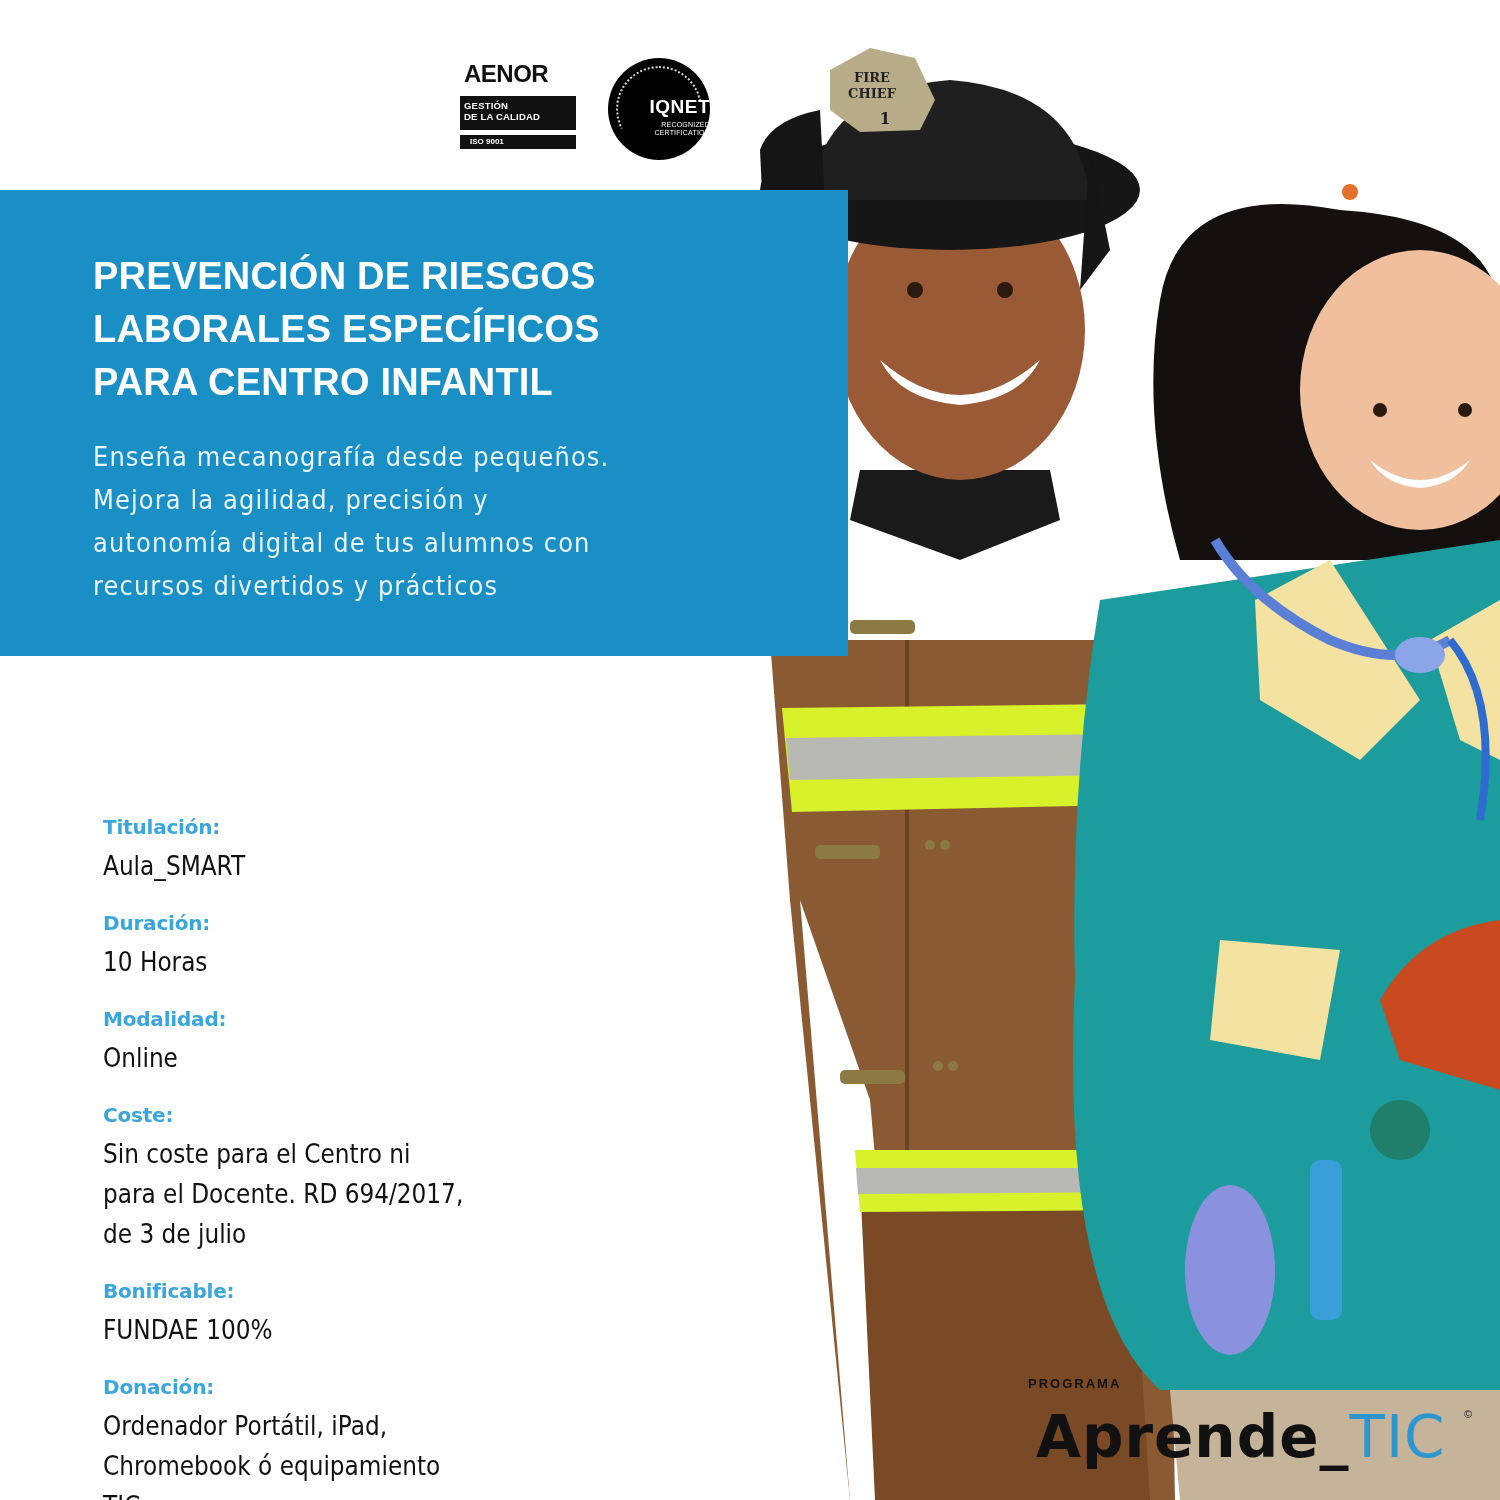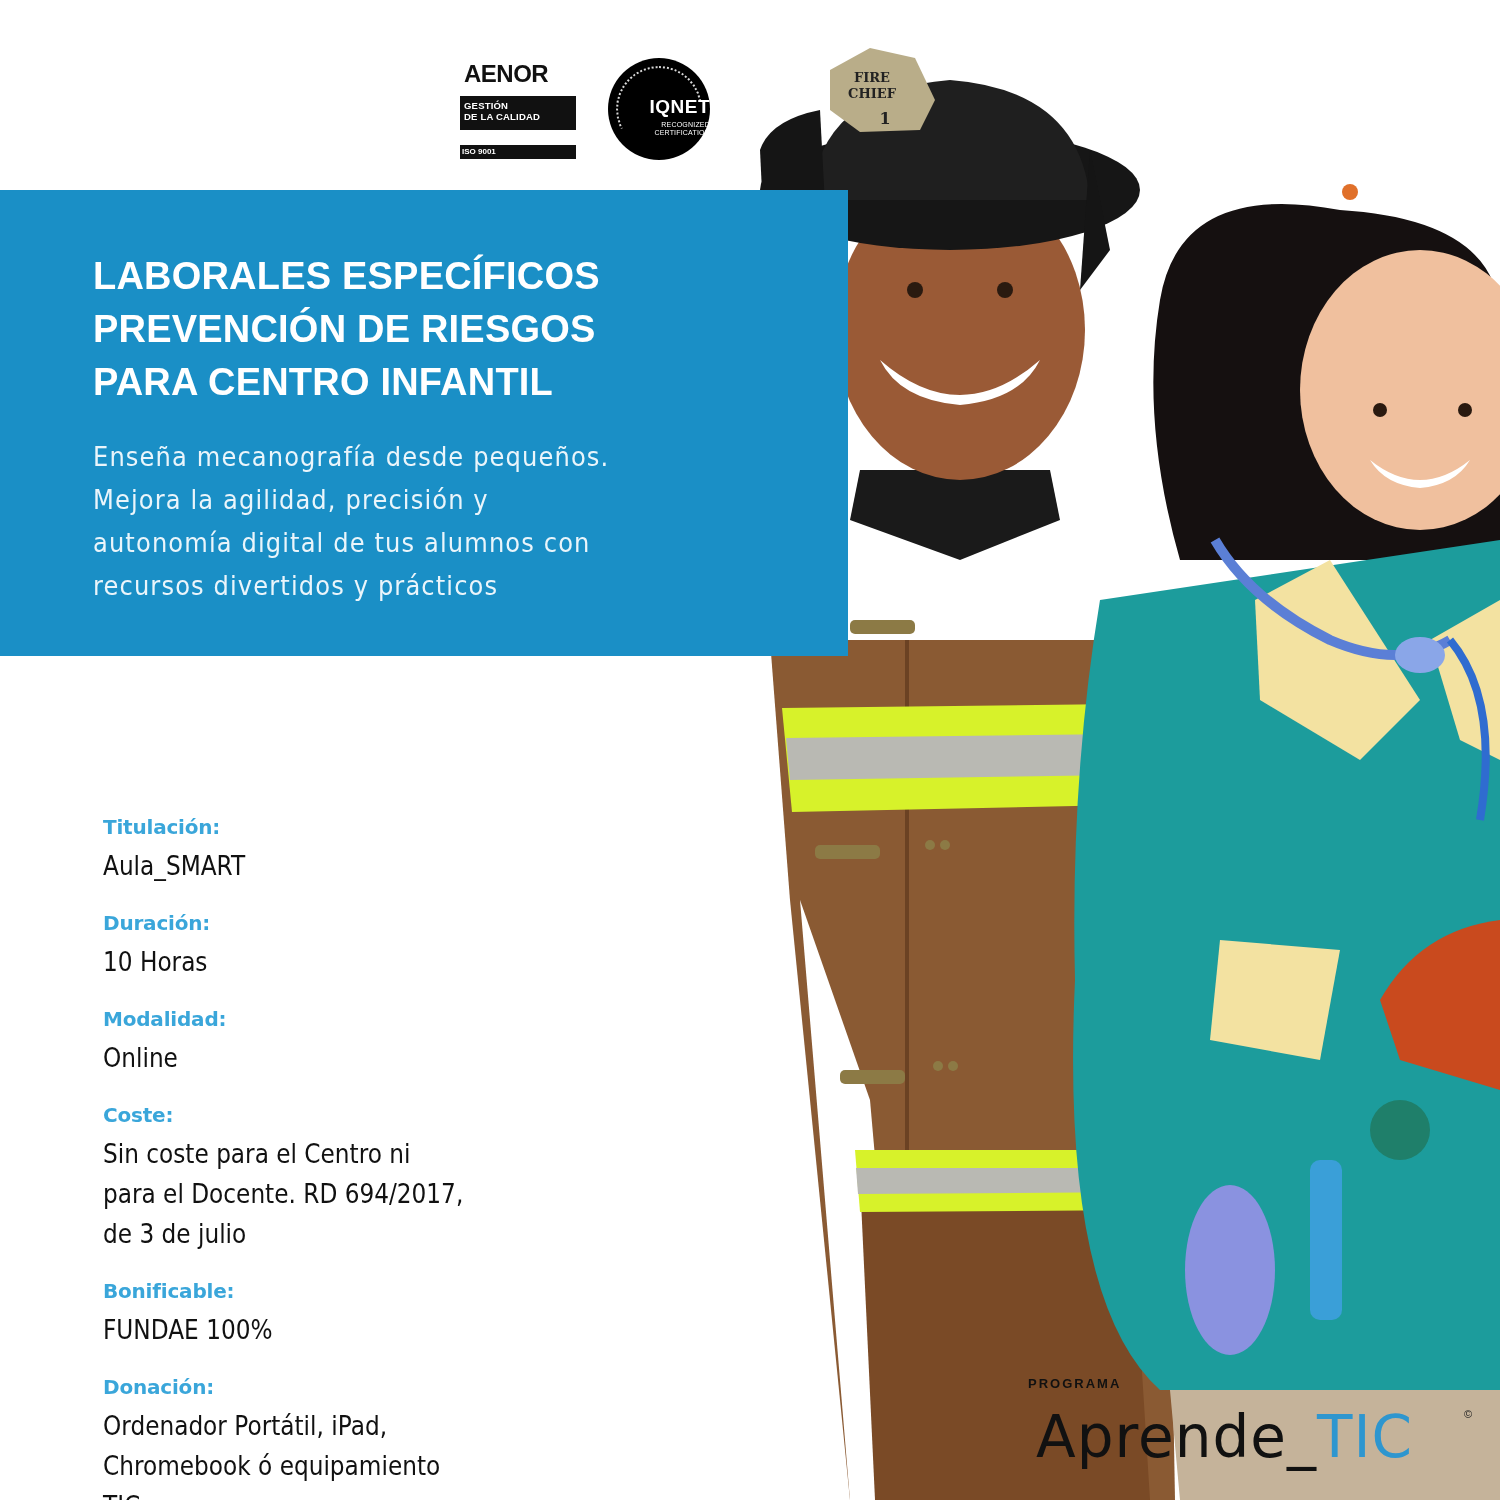--- a/index.html
+++ b/index.html
@@ -8,42 +8,42 @@
 
   
   .photo { position: absolute; left: 0; top: 0; width: 1500px; height: 1500px; }
   .photo svg { position: absolute; left: 0; top: 0; }
 
   
   .certs { position: absolute; left: 460px; top: 60px; display: flex; align-items: flex-start; gap: 32px; }
   .aenor { width: 116px; }
   .aenor-word { font-family: Liberation Sans, sans-serif; font-weight: 700; font-size: 24px; letter-spacing: -0.5px; color: #111; line-height: 28px; margin-left: 4px; }
   .aenor-box { margin-top: 8px; background: #111; color: #fff; font-size: 9.5px; line-height: 11px; padding: 4px 4px 8px 4px; font-weight: 700; letter-spacing: 0.2px; }
-  .aenor-iso { margin-top: 15px; background: #111; color: #fff; font-size: 8px; line-height: 14px; padding: 0 2px; font-weight: 700; }
+  .aenor-iso { margin-top: 5px; background: #111; color: #fff; font-size: 8px; line-height: 14px; padding: 0 10px; font-weight: 700; }
   .iqnet { width: 102px; height: 102px; border-radius: 50%; background: #000000; position: relative; color: #fff; text-align: right; margin-top: -2px; }
   .iqnet-dots { position: absolute; left: 8px; top: 8px; width: 86px; height: 86px; border-radius: 50%; border: 2px dotted rgba(255,255,255,0.85); clip-path: polygon(0 0, 100% 0, 100% 40%, 0 75%); }
   .iqnet-word { position: absolute; left: 0; right: 0; top: 38px; font-weight: 700; font-size: 19px; letter-spacing: 0.5px; }
   .iqnet-sub { position: absolute; left: 0; right: 0; top: 63px; font-size: 7px; line-height: 8px; letter-spacing: 0.2px; }
 
   
   .hero { position: absolute; left: 0; top: 190px; width: 848px; height: 466px; background: #1a8fc6; }
   .hero-title { position: absolute; left: 93px; top: 60px; width: 680px; color: #ffffff; font-family: "Liberation Sans", sans-serif; font-weight: 700; font-size: 38px; line-height: 53px; letter-spacing: 0.2px; }
   .hero-desc { position: absolute; left: 93px; top: 246px; width: 640px; color: #eaf5fb; font-family: "DejaVu Sans", sans-serif; font-size: 26px; line-height: 43px; letter-spacing: 1.2px; transform: scaleX(0.93); transform-origin: left top; }
 
   
   .details { position: absolute; left: 103px; top: 808px; width: 640px; }
   .row { display: flex; align-items: flex-start; margin-bottom: 18px; flex-direction: column; }
   .row-label { width: 196px; flex: none; color: #3aa6da; font-family: "DejaVu Sans", sans-serif; font-weight: 700; font-size: 20px; line-height: 38px; letter-spacing: -0.2px; }
   .row-value { flex: 1; color: #111111; font-family: "DejaVu Sans", sans-serif; font-size: 27px; line-height: 40px; transform: scaleX(0.86); transform-origin: left top; width: 500px; }
 
   
   .brand { position: absolute; left: 1028px; top: 1372px; width: 460px; height: 110px; }
   .brand-programa { position: absolute; left: 0; top: 4px; font-size: 13px; letter-spacing: 2px; font-weight: 700; color: #111; }
   .brand-name { position: absolute; left: 8px; top: 32px; font-size: 58px; line-height: 66px; letter-spacing: 1px; font-family: "DejaVu Sans", sans-serif; white-space: nowrap; }
-  .brand-name .part-a { color: #111; font-weight: 400; }
+  .brand-name .part-a { color: #111; font-weight: 700; }
   .brand-name .part-b { color: #2e96cf; font-weight: 400; }
   .brand-copy { position: absolute; left: 436px; top: 36px; font-size: 11px; color: #222; }
 </style>
 </head>
 <body>
 
 <div class="photo">
   <svg width="1500" height="1500" viewBox="0 0 1500 1500">
 
     <path d="M770 640 L1160 640 L1175 1500 L850 1500 L790 900 Z" fill="#8a5a33"></path>
@@ -128,22 +128,22 @@
     <div class="iqnet-word">IQNET</div>
     <div class="iqnet-sub">
       <div>RECOGNIZED</div>
       <div>CERTIFICATION</div>
     </div>
   </div>
 </div>
 
 <section class="hero">
   <h1 class="hero-title">
+    <div>PREVENCIÓN DE RIESGOS</div>
     <div>LABORALES ESPECÍFICOS</div>
-    <div>PREVENCIÓN DE RIESGOS</div>
     <div>PARA CENTRO INFANTIL</div>
   </h1>
   <div class="hero-desc">
     <div>Enseña mecanografía desde pequeños.</div>
     <div>Mejora la agilidad, precisión y</div>
     <div>autonomía digital de tus alumnos con</div>
     <div>recursos divertidos y prácticos</div>
   </div>
 </section>
 

